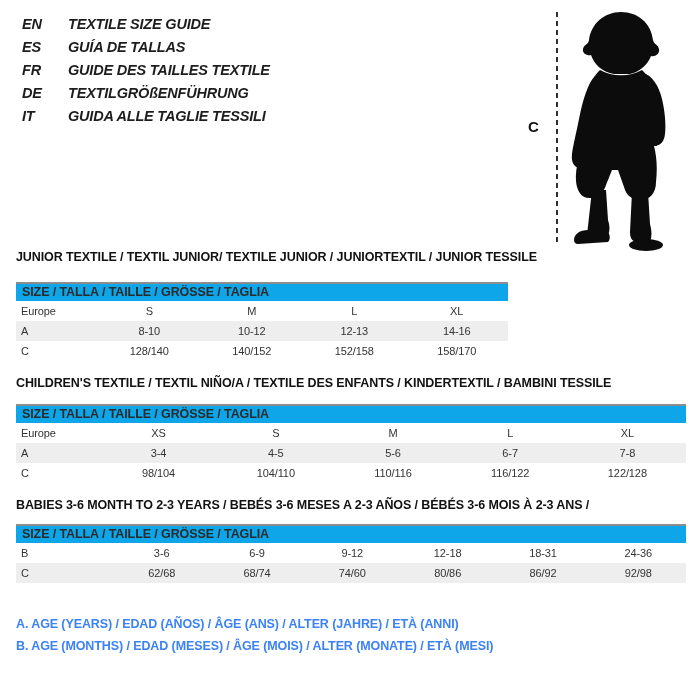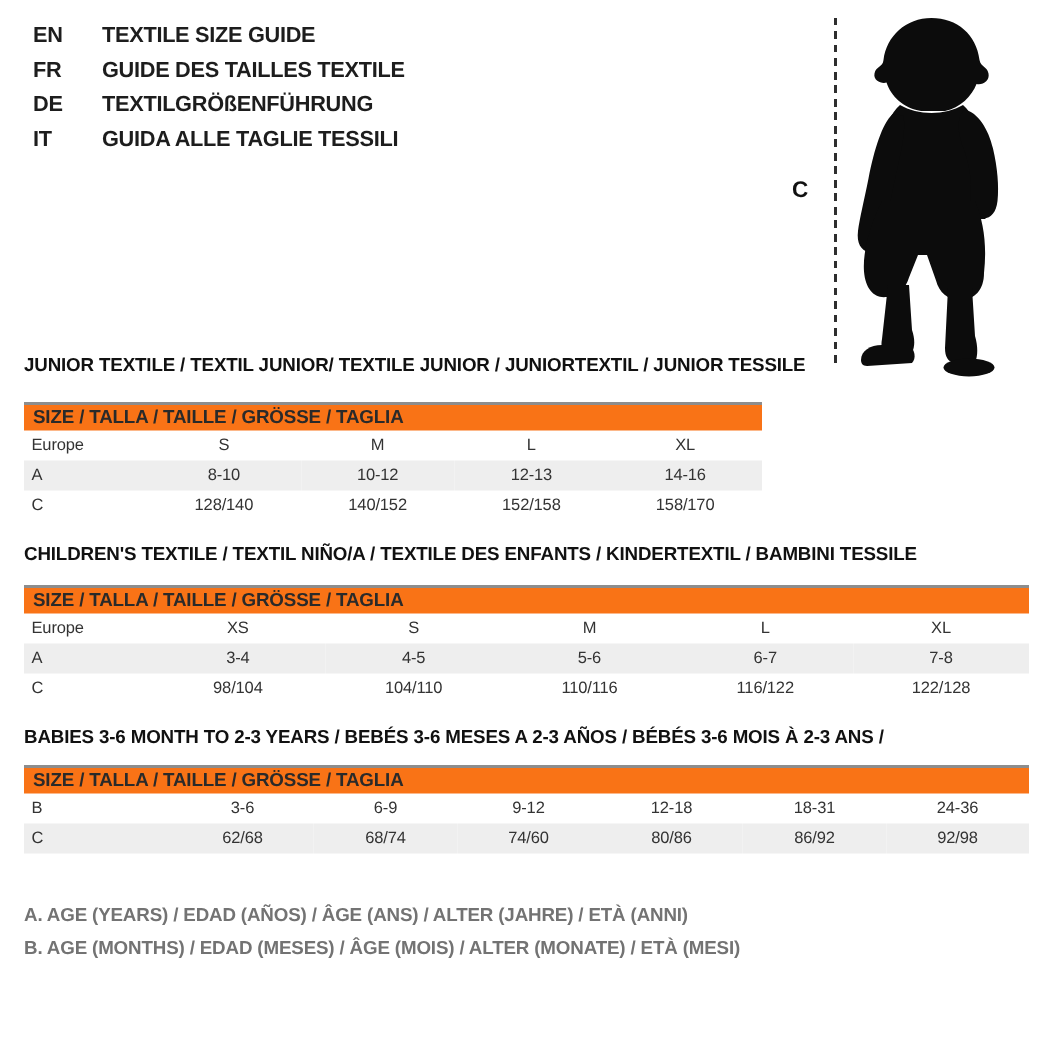--- a/index.html
+++ b/index.html
@@ -4,78 +4,82 @@
 <style>
   * { margin:0; padding:0; box-sizing:border-box; }
   html,body { background:#ffffff; }
   .page {
     position:relative; width:700px; height:700px; background:#ffffff;
     font-family:"Liberation Sans", sans-serif; color:#1d1d1d; overflow:hidden;
   }
 
   
   .lang-block { position:absolute; left:22px; top:12px; }
-  .lang-row { display:flex; height:23px; align-items:center; }
+  .lang-row { display:flex; height:23px; align-items:center;font-style:italic; }
   .lang-code { width:46px; font-size:14.5px; font-weight:bold; letter-spacing:-0.2px; }
   .lang-label { font-size:14.5px; font-weight:bold; letter-spacing:-0.2px; white-space:nowrap; }
 
   
   .figure { position:absolute; left:520px; top:0; width:180px; height:256px; }
   .measure-line {
     position:absolute; left:36px; top:12px; width:2px; height:234px;
     background:repeating-linear-gradient(to bottom, #2e2e2e 0 5px, transparent 5px 9px);
   }
   .measure-label {
     position:absolute; left:8px; top:118px; font-size:15px; font-weight:bold; color:#111;
   }
   .silhouette { position:absolute; left:44px; top:4px; }
 
   
-  .content { position:absolute; top:236px; left:16px; width:670px; }
+  .content { position:absolute; top:250px; left:16px; width:670px; }
   .section-title {
     font-size:12.5px; font-weight:bold; color:#111; letter-spacing:-0.1px;
     line-height:15px; white-space:nowrap;
   }
   .s1 .section-title { margin-bottom:17px; }
   .s2 { margin-top:15px; } .s2 .section-title { margin-bottom:13px; }
   .s3 { margin-top:13px; } .s3 .section-title { margin-bottom:10px; line-height:18px; }
 
   .size-table { width:670px; }
   .size-table.t1 { width:492px; }
   .table-header {
-    height:19px; line-height:16px; background:#f97316; border-top:2px solid #8d8d8d;
+    height:19px; line-height:16px; background:#0ea5e9; border-top:2px solid #8d8d8d;
     padding-left:6px; font-size:12.5px; font-weight:bold; color:#2a2a2a; letter-spacing:-0.1px;
   }
   table { width:100%; border-collapse:collapse; table-layout:fixed; }
   td {
     height:20px; font-size:11px; color:#333; text-align:center; padding:0;
     letter-spacing:-0.1px; vertical-align:middle;
   }
   td.row-label { text-align:left; padding-left:5px; color:#333; }
   .t1 td.row-label { width:82px; }
   .t2 td.row-label { width:84px; }
   .t3 td.row-label { width:98px; }
   tr.shaded { background:#eeeeee; }
 
   
   .footnotes { margin-top:30px; }
   .footnote {
-    font-size:12.5px; font-weight:bold; color:#737373; line-height:22px;
+    font-size:12.5px; font-weight:bold; color:#3b82f6; line-height:22px;
     letter-spacing:-0.1px; white-space:nowrap;
   }
 </style>
 </head>
 <body>
 
 <div class="page">
 
   <div class="lang-block">
     <div class="lang-row">
       <span class="lang-code">EN</span>
       <span class="lang-label">TEXTILE SIZE GUIDE</span>
+    </div>
+    <div class="lang-row">
+      <span class="lang-code">ES</span>
+      <span class="lang-label">GUÍA DE TALLAS</span>
     </div>
     <div class="lang-row">
       <span class="lang-code">FR</span>
       <span class="lang-label">GUIDE DES TAILLES TEXTILE</span>
     </div>
     <div class="lang-row">
       <span class="lang-code">DE</span>
       <span class="lang-label">TEXTILGRÖßENFÜHRUNG</span>
     </div>
     <div class="lang-row">

